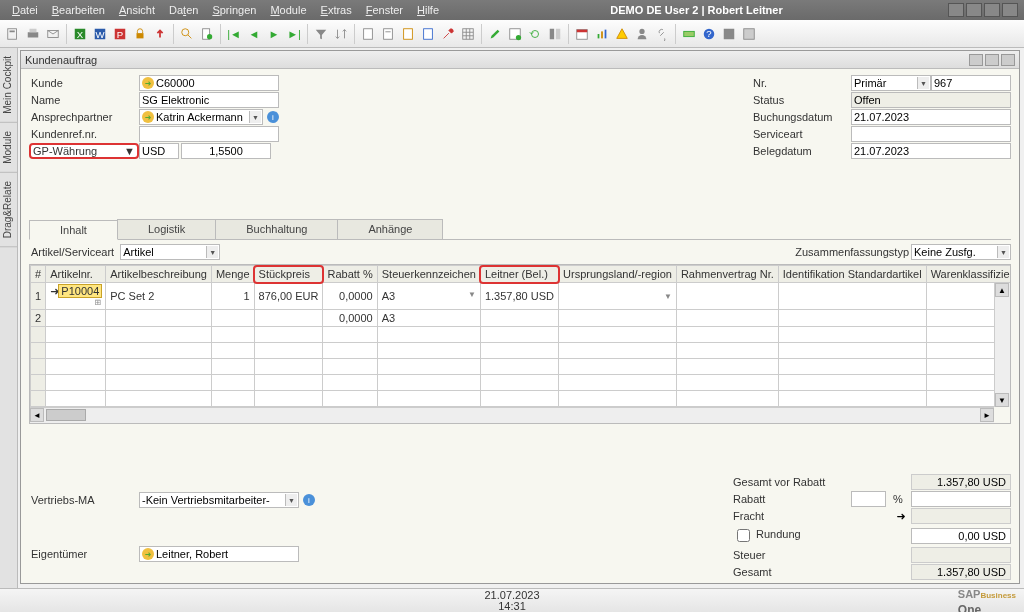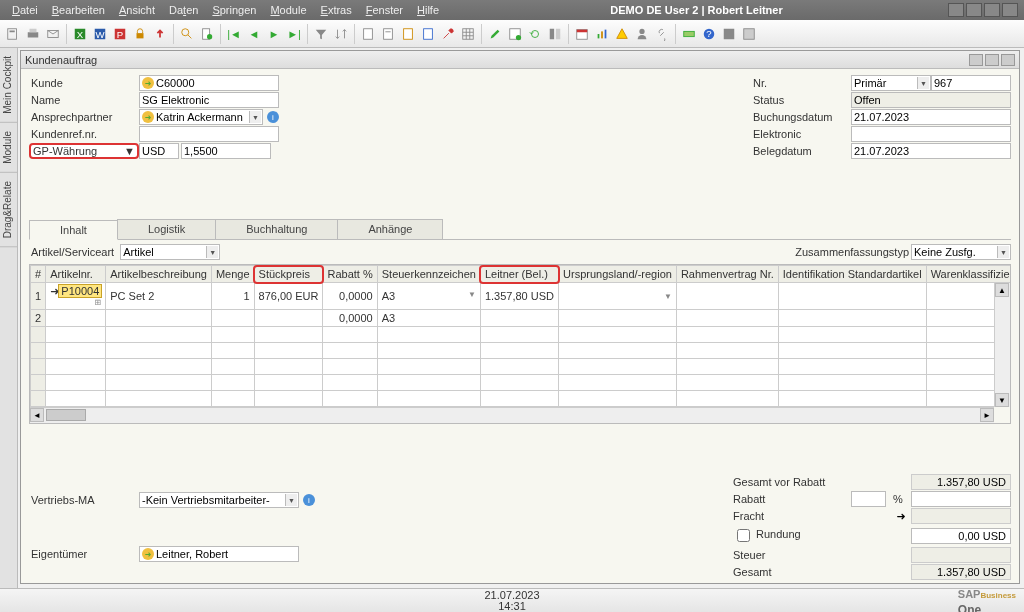--- a/index.html
+++ b/index.html
@@ -322,21 +322,21 @@
             <span></span>
           </div>
         <div class="lbl redbox" style="display:flex;align-items:center;background:#fff;height:16px">
             <span>GP-Währung</span>
             <span class="dd" style="position:static;margin-left:auto">▼</span>
           </div>
         <div style="display:flex;gap:2px">
           <div class="fld" style="width:40px">
               <span>USD</span>
             </div>
-          <div class="fld" style="width:90px;justify-content:flex-start">
+          <div class="fld" style="width:90px;justify-content:center">
               <span>1,5500</span>
             </div>
         </div>
       </div>
 
       <div class="right-fields">
         <div class="lbl">Nr.</div>
         <div class="fld">
             <span>Primär</span>
             <span class="dd">▼</span>
@@ -345,21 +345,21 @@
             <span>967</span>
           </div>
         <div class="lbl">Status</div>
         <div class="fld" style="grid-column:2/4;background:#eeeee6">
             <span>Offen</span>
           </div>
         <div class="lbl">Buchungsdatum</div>
         <div class="fld" style="grid-column:2/4">
             <span>21.07.2023</span>
           </div>
-        <div class="lbl">Elektronic</div>
+        <div class="lbl">Serviceart</div>
         <div class="fld" style="grid-column:2/4">
             <span></span>
           </div>
         <div class="lbl">Belegdatum</div>
         <div class="fld" style="grid-column:2/4">
             <span>21.07.2023</span>
           </div>
       </div>
     </div>
 

